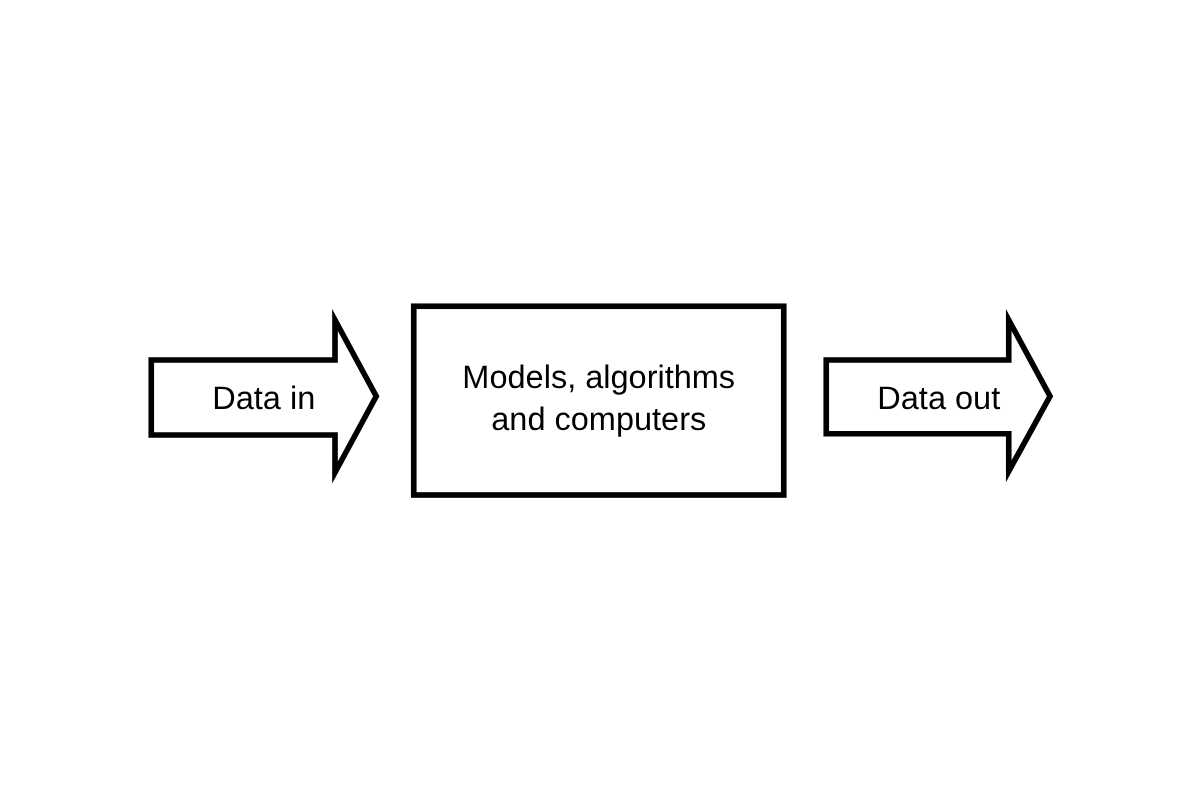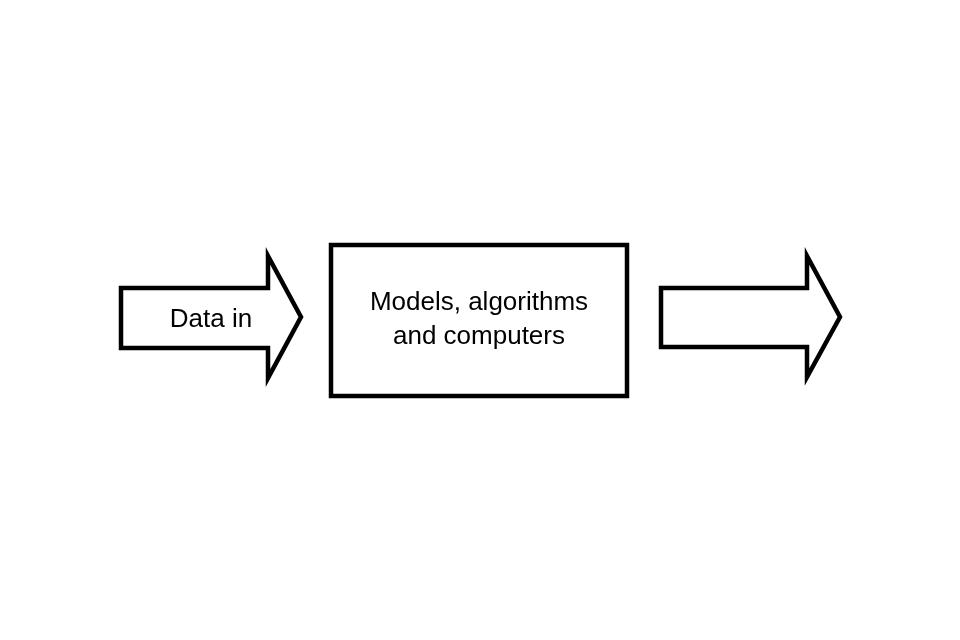--- a/index.html
+++ b/index.html
@@ -75,14 +75,15 @@
     <rect class="shape-outline" x="331" y="245" width="296" height="151"></rect>
 
     <polygon class="shape-outline" points="661,288 807,288 807,256 840,317 807,377 807,347 661,347"></polygon>
   </svg>
 
   <div class="shape-label" id="label-center-box">Models, algorithms
 and computers</div>
 
   <div class="shape-label" id="label-data-in">Data in</div>
 
+  <div class="shape-label" id="label-data-out">Data out</div>
 
 </div>
 
 </body></html>

